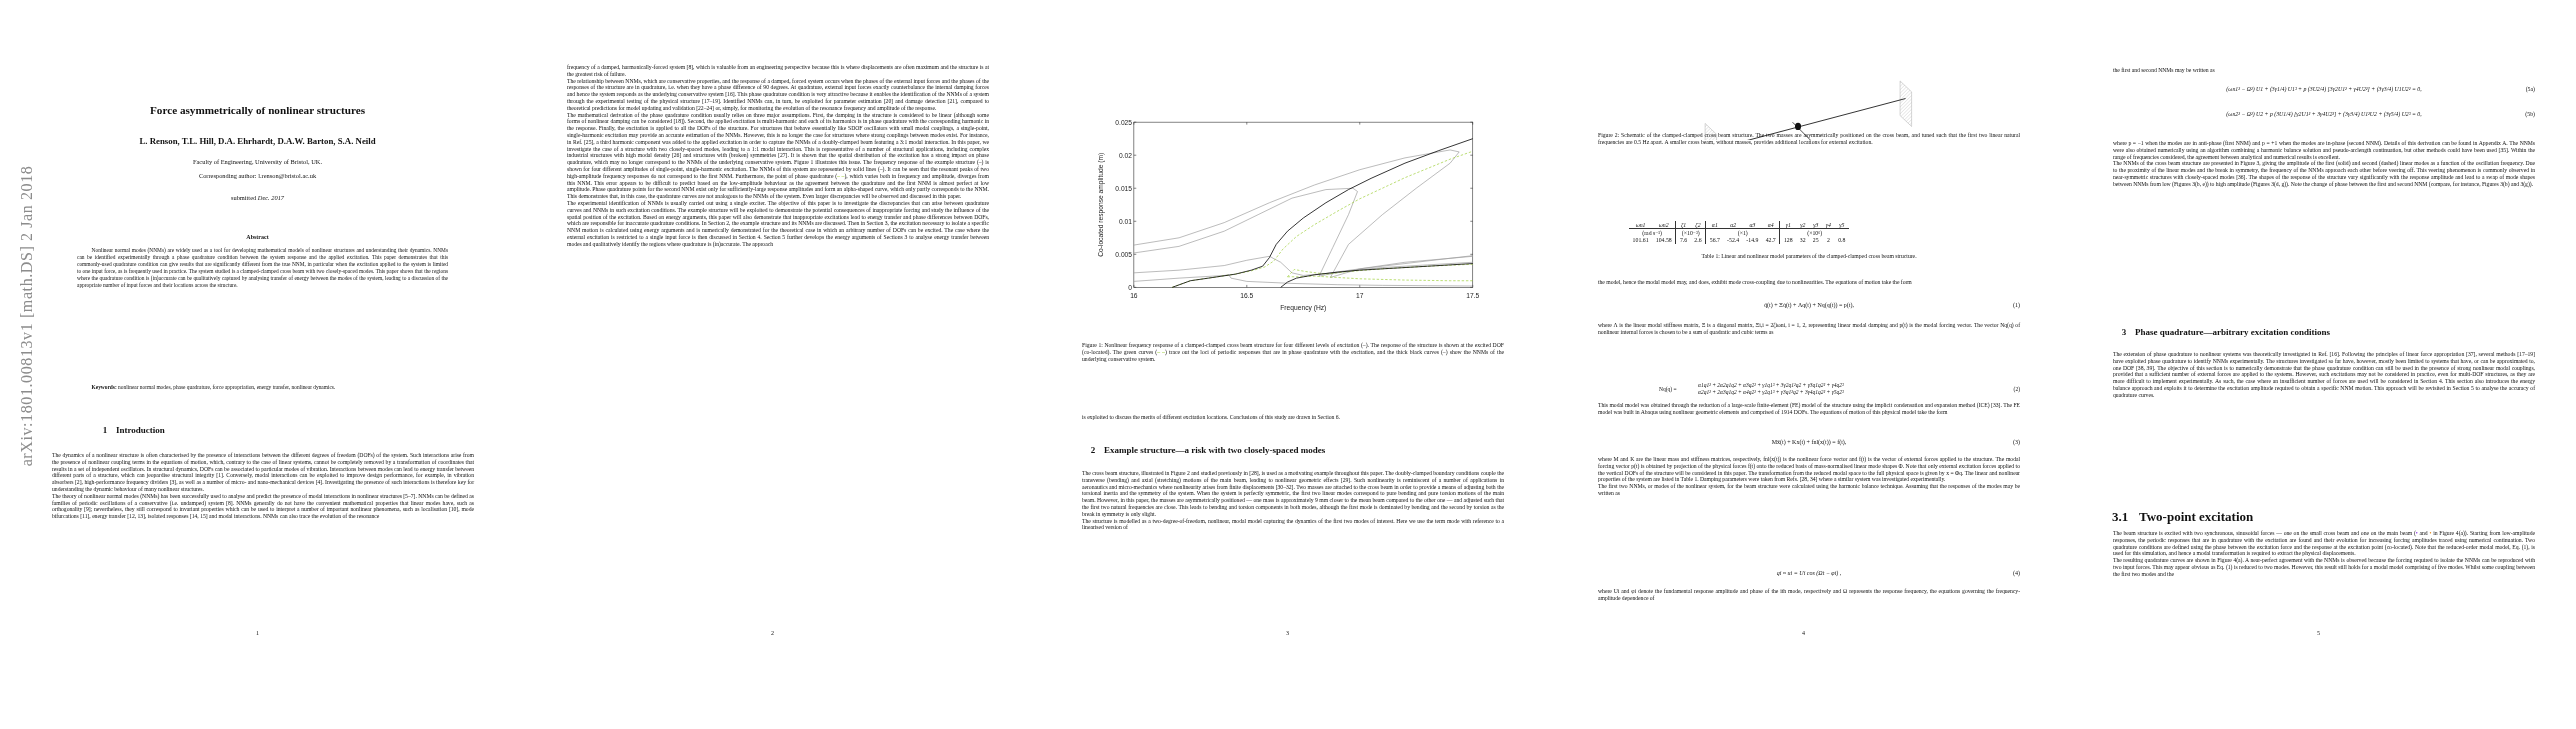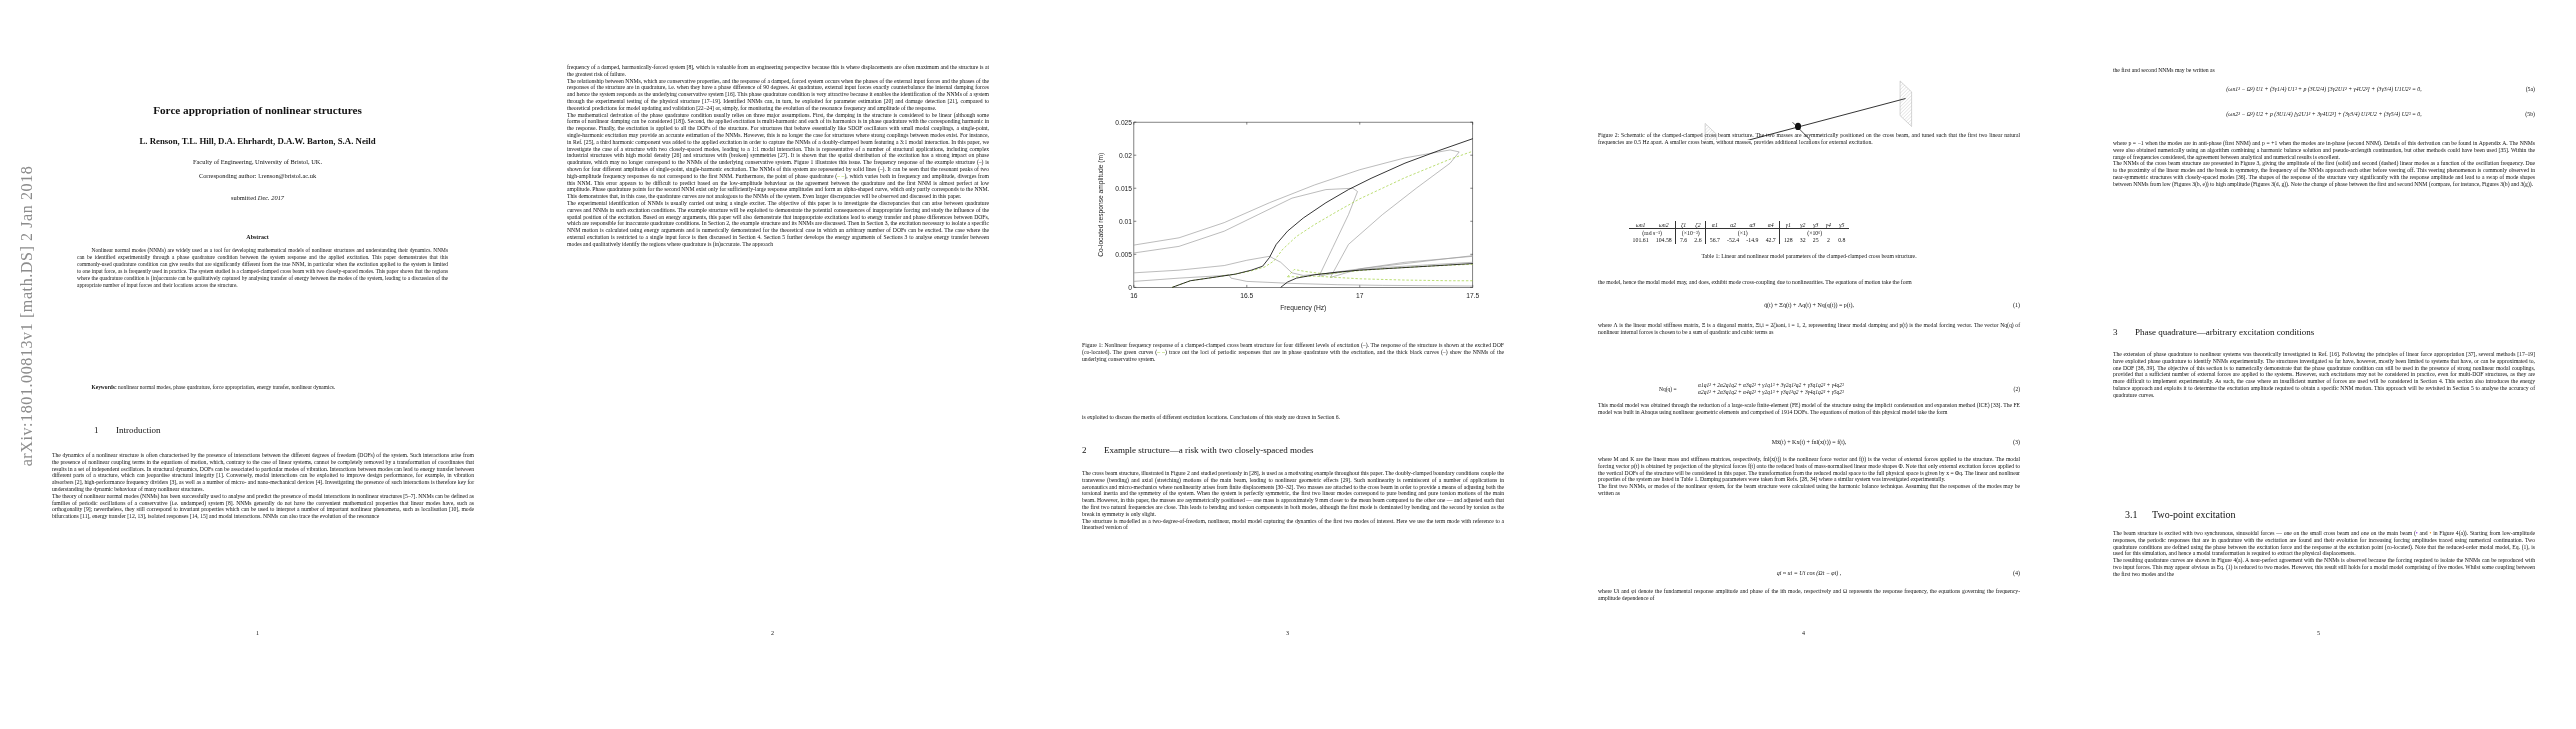--- a/index.html
+++ b/index.html
@@ -17,44 +17,44 @@
   .title { position:absolute; top:104px; left:0; width:515px; text-align:center; font-size:11.2px; font-weight:bold; }
   .authors { position:absolute; top:136px; left:0; width:515px; text-align:center; font-size:8.8px; font-weight:bold; }
   .affil { position:absolute; top:158px; left:0; width:515px; text-align:center; font-size:6.4px; }
   .corr { position:absolute; top:172px; left:0; width:515px; text-align:center; font-size:6.4px; }
   .submitted { position:absolute; top:194px; left:0; width:515px; text-align:center; font-size:6.4px; }
   .abstract-head { position:absolute; top:234px; left:0; width:515px; text-align:center; font-size:6px; font-weight:bold; }
   .abstract { position:absolute; top:247px; left:77px; width:371px; font-size:5.4px; line-height:7px; text-align:justify; }
   .abstract p { margin:0; text-indent:14.6px; }
   .keywords { position:absolute; top:384px; left:77px; width:371px; font-size:5.4px; line-height:7px; }
   .keywords b { margin-left:14.6px; }
-  .section-h { position:absolute; left:52px; font-weight:normal; font-size:9px; }
+  .section-h { position:absolute; left:52px; font-weight:bold; font-size:9px;text-align:center; }
   .section-h .num { display:inline-block; width:22px; }
-  .subsection-h { position:absolute; left:64px; font-weight:normal; font-size:10px; }
+  .subsection-h { position:absolute; left:51px; font-weight:bold; font-size:13px; }
   .subsection-h .num { display:inline-block; width:27px; }
   .caption { position:absolute; left:52px; width:422px; font-size:5.7px; line-height:6.8px; text-align:justify; }
   .green-dash { color:#9acd32; font-weight:bold; }
   .eq { position:absolute; left:52px; width:422px; font-size:6px; height:9.7px; }
   .eq .eq-body { position:absolute; left:0; width:422px; text-align:center; }
   .eq .eq-num { position:absolute; right:0; }
   .table1 { position:absolute; top:221px; left:83px; border-collapse:collapse; font-size:5.8px; }
   .table1 td { padding:0 3.6px; text-align:center; height:7.3px; }
   .table1 .vline { border-left:0.6px solid #333; }
   .table1 tr.head td { border-bottom:0.6px solid #333; font-style:italic; }
   .dot-purple { color:#8a2be2; } .dot-orange { color:#e88a1a; }
   svg text { font-family:"Liberation Sans", "DejaVu Sans", sans-serif; }
 </style>
 </head>
 <body>
 
 <div class="page p1">
   <div class="arxiv">
     <span>arXiv:1801.00813v1  [math.DS]  2 Jan 2018</span>
   </div>
-  <div class="title">Force appropriation of nonlinear structures</div>
+  <div class="title">Force asymmetrically of nonlinear structures</div>
   <div class="authors">L. Renson, T.L. Hill, D.A. Ehrhardt, D.A.W. Barton, S.A. Neild</div>
   <div class="affil">Faculty of Engineering, University of Bristol, UK.</div>
   <div class="corr">Corresponding author: l.renson@bristol.ac.uk</div>
   <div class="submitted">
     <span>submitted</span>
     <i>Dec. 2017</i>
   </div>
   <div class="abstract-head">Abstract</div>
   <div class="abstract">
     <p>Nonlinear normal modes (NNMs) are widely used as a tool for developing mathematical models of nonlinear structures and understanding their dynamics. NNMs can be identified experimentally through a phase quadrature condition between the system response and the applied excitation. This paper demonstrates that this commonly-used quadrature condition can give results that are significantly different from the true NNM, in particular when the excitation applied to the system is limited to one input force, as is frequently used in practice. The system studied is a clamped-clamped cross beam with two closely-spaced modes. This paper shows that the regions where the quadrature condition is (in)accurate can be qualitatively captured by analysing transfer of energy between the modes of the system, leading to a discussion of the appropriate number of input forces and their locations across the structure.</p>

